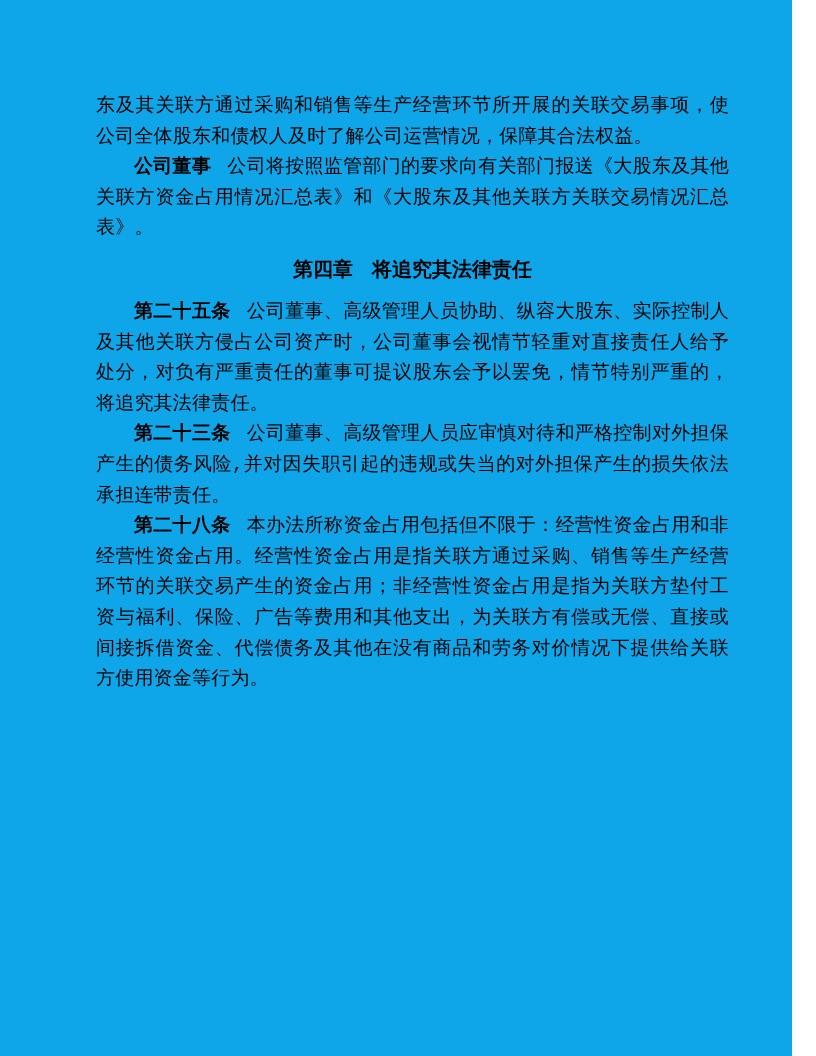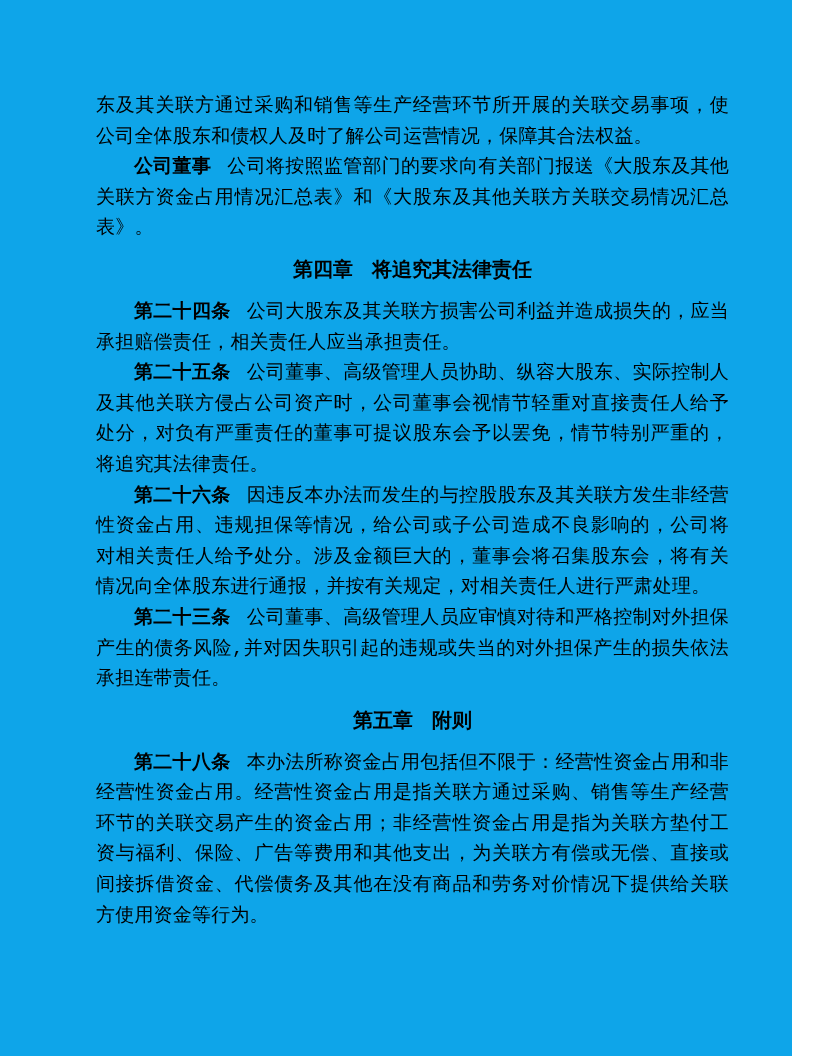--- a/index.html
+++ b/index.html
@@ -49,20 +49,17 @@
   }
 </style>
 </head>
 <body>
 
 <div class="page">
   <div class="content" id="doc-content">
       <p class="para"><span>东及其关联方通过采购和销售等生产经营环节所开展的关联交易事项，使公司全体股东和债权人及时了解公司运营情况，保障其合法权益。</span></p>
       <p class="para indent"><span class="term">公司董事</span><span>公司将按照监管部门的要求向有关部门报送《大股东及其他关联方资金占用情况汇总表》和《大股东及其他关联方关联交易情况汇总表》。</span></p>
       <div class="chapter-heading"><span class="chapter-number">第四章</span><span class="chapter-title">将追究其法律责任</span></div>
-      <p class="para indent"><span class="term">第二十四条</span><span>公司大股东及其关联方损害公司利益并造成损失的，应当承担赔偿责任，相关责任人应当承担责任。</span></p>
       <p class="para indent"><span class="term">第二十五条</span><span>公司董事、高级管理人员协助、纵容大股东、实际控制人及其他关联方侵占公司资产时，公司董事会视情节轻重对直接责任人给予处分，对负有严重责任的董事可提议股东会予以罢免，情节特别严重的，将追究其法律责任。</span></p>
-      <p class="para indent"><span class="term">第二十六条</span><span>因违反本办法而发生的与控股股东及其关联方发生非经营性资金占用、违规担保等情况，给公司或子公司造成不良影响的，公司将对相关责任人给予处分。涉及金额巨大的，董事会将召集股东会，将有关情况向全体股东进行通报，并按有关规定，对相关责任人进行严肃处理。</span></p>
       <p class="para indent"><span class="term">第二十三条</span><span>公司董事、高级管理人员应审慎对待和严格控制对外担保产生的债务风险,并对因失职引起的违规或失当的对外担保产生的损失依法承担连带责任。</span></p>
-      <div class="chapter-heading"><span class="chapter-number">第五章</span><span class="chapter-title">附则</span></div>
       <p class="para indent"><span class="term">第二十八条</span><span>本办法所称资金占用包括但不限于：经营性资金占用和非经营性资金占用。经营性资金占用是指关联方通过采购、销售等生产经营环节的关联交易产生的资金占用；非经营性资金占用是指为关联方垫付工资与福利、保险、广告等费用和其他支出，为关联方有偿或无偿、直接或间接拆借资金、代偿债务及其他在没有商品和劳务对价情况下提供给关联方使用资金等行为。</span></p>
     </div>
 </div>
 
 </body></html>

